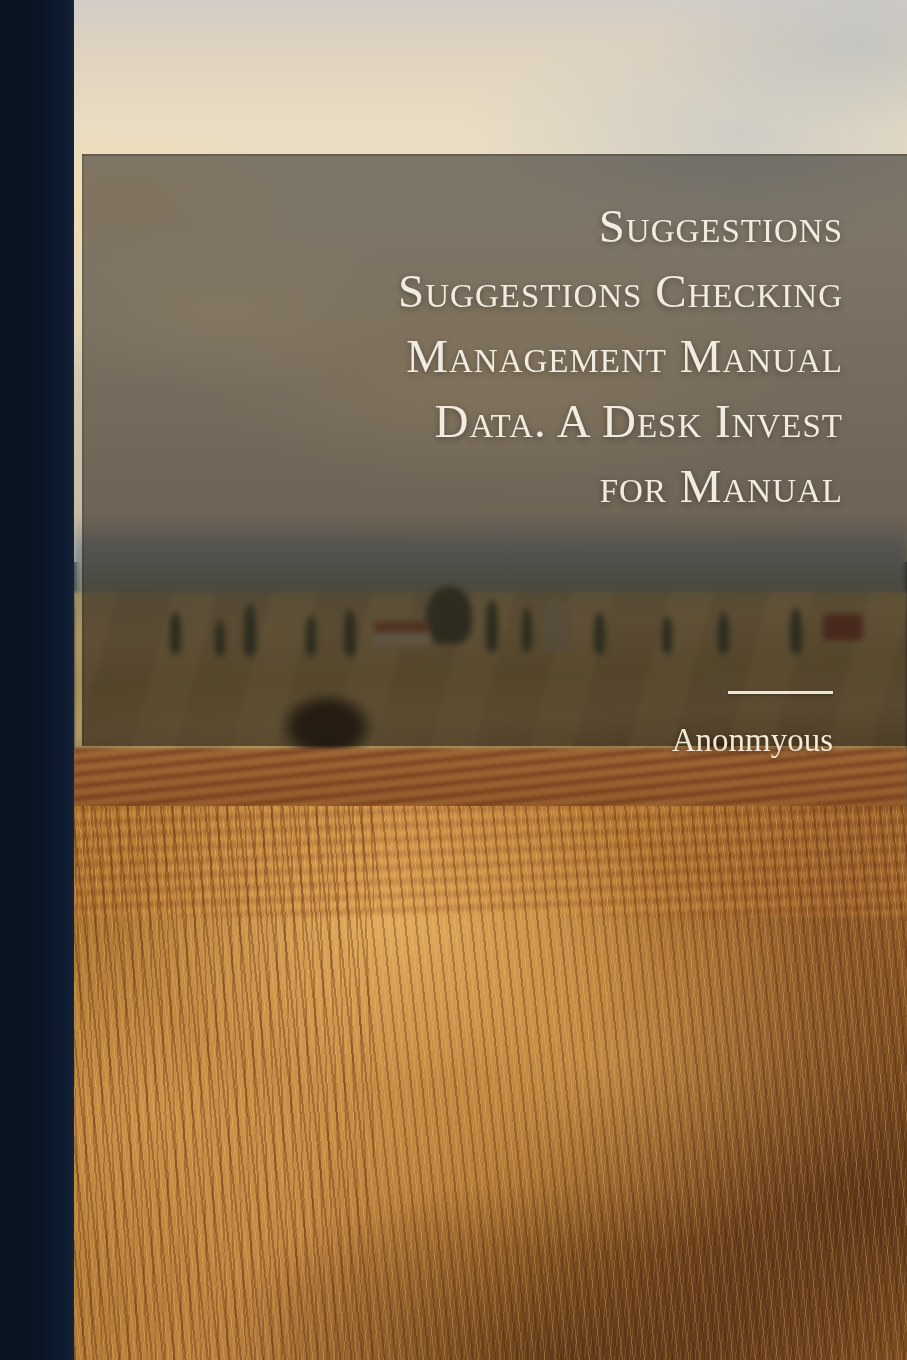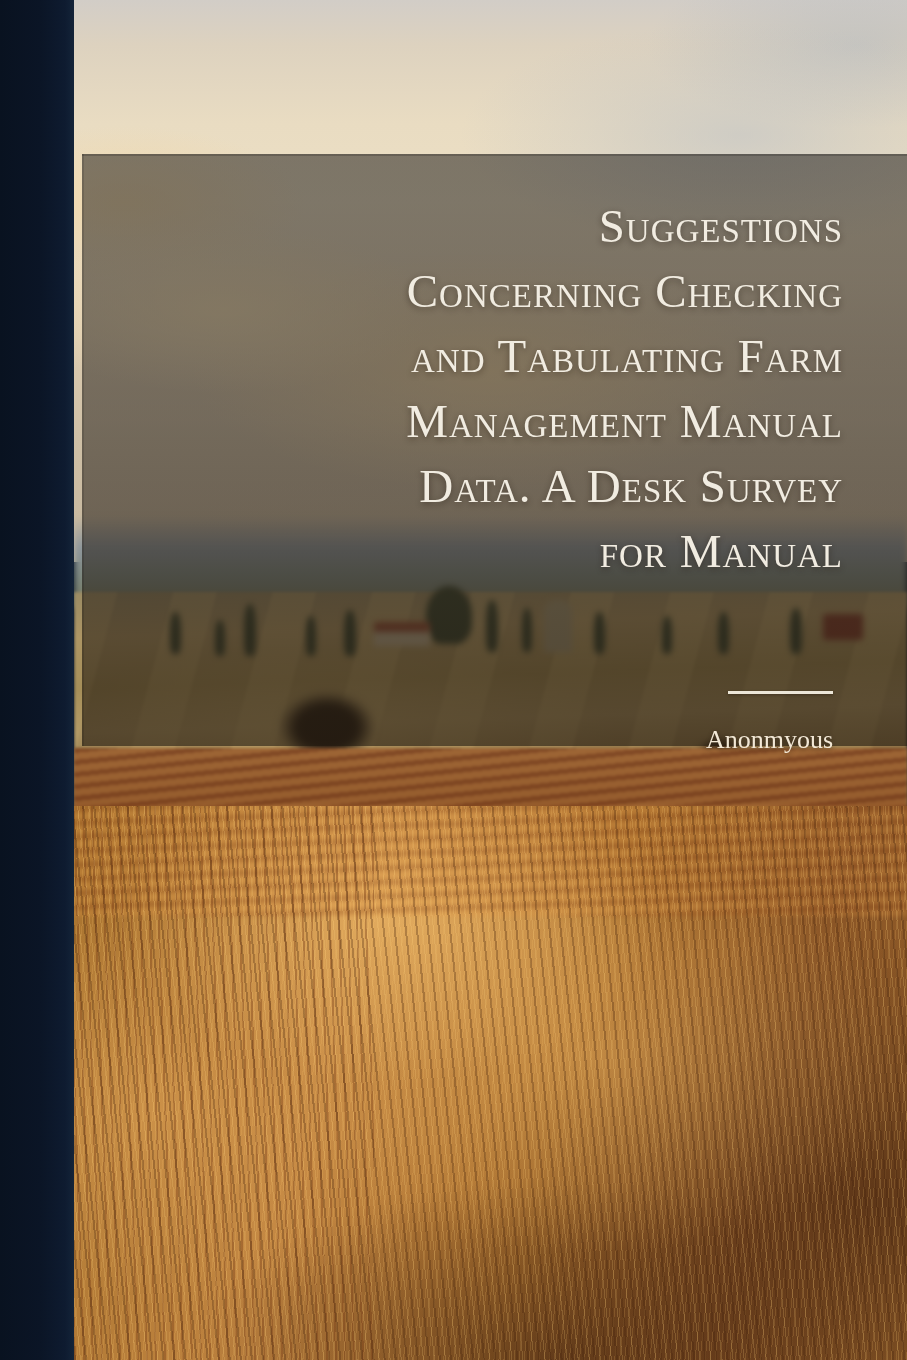--- a/index.html
+++ b/index.html
@@ -108,21 +108,21 @@
     font-weight:400; font-size:47px; line-height:65px;
     font-variant: small-caps; letter-spacing:1px;
     color: var(--title-text, #f1ece1);
     text-shadow: 0 2px 6px rgba(30,20,10,.45);
   }
   .title .line { display:block; }
   .author-block { position:absolute; right:74px; top:537px; text-align:right; }
   .divider { width:105px; height:3px; margin-left:auto; background: var(--divider, #ece6d8);
              box-shadow: 0 1px 3px rgba(30,20,10,.4); }
   .author {
-    margin-top:26px; font-size:26px; line-height:40px;
+    margin-top:26px; font-size:33px; line-height:40px;
     color: var(--author-text, #f2e8d6);
     text-shadow: 0 2px 5px rgba(30,20,10,.45);
   }
 </style>
 </head>
 <body>
 
 <div class="page">
 
   <div class="spine"></div>
@@ -159,24 +159,23 @@
     <div class="wheat">
       <div class="wheat-rows"></div>
       <div class="wheat-stalks-left"></div>
       <div class="wheat-texture"></div>
     </div>
   </div>
 
   <div class="panel">
     <h1 class="title">
       <span class="line">Suggestions</span>
-      <span class="line">Concerning Checking</span>
-      <span class="line">and Tabulating Farm</span>
+      <span class="line">Suggestions Checking</span>
       <span class="line">Management Manual</span>
-      <span class="line">Data. A Desk Survey</span>
+      <span class="line">Data. A Desk Invest</span>
       <span class="line">for Manual</span>
     </h1>
     <div class="author-block">
       <div class="divider"></div>
       <div class="author">Anonmyous</div>
     </div>
   </div>
 
 </div>
 

